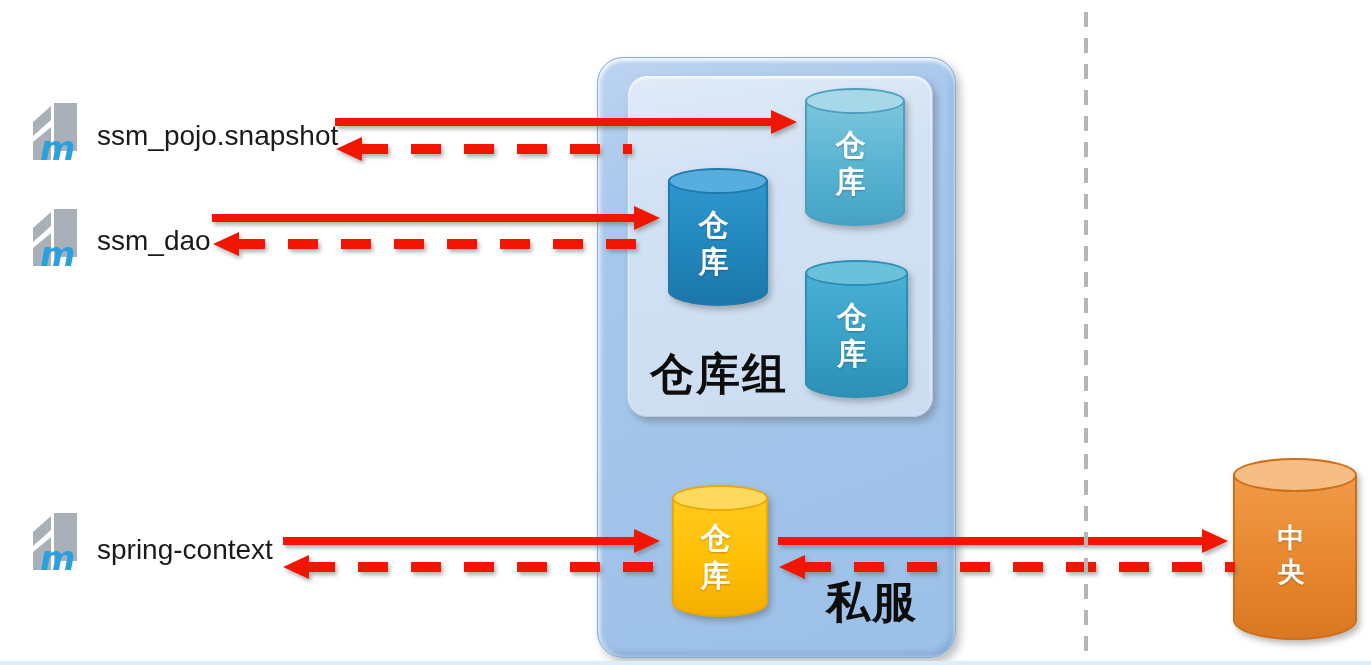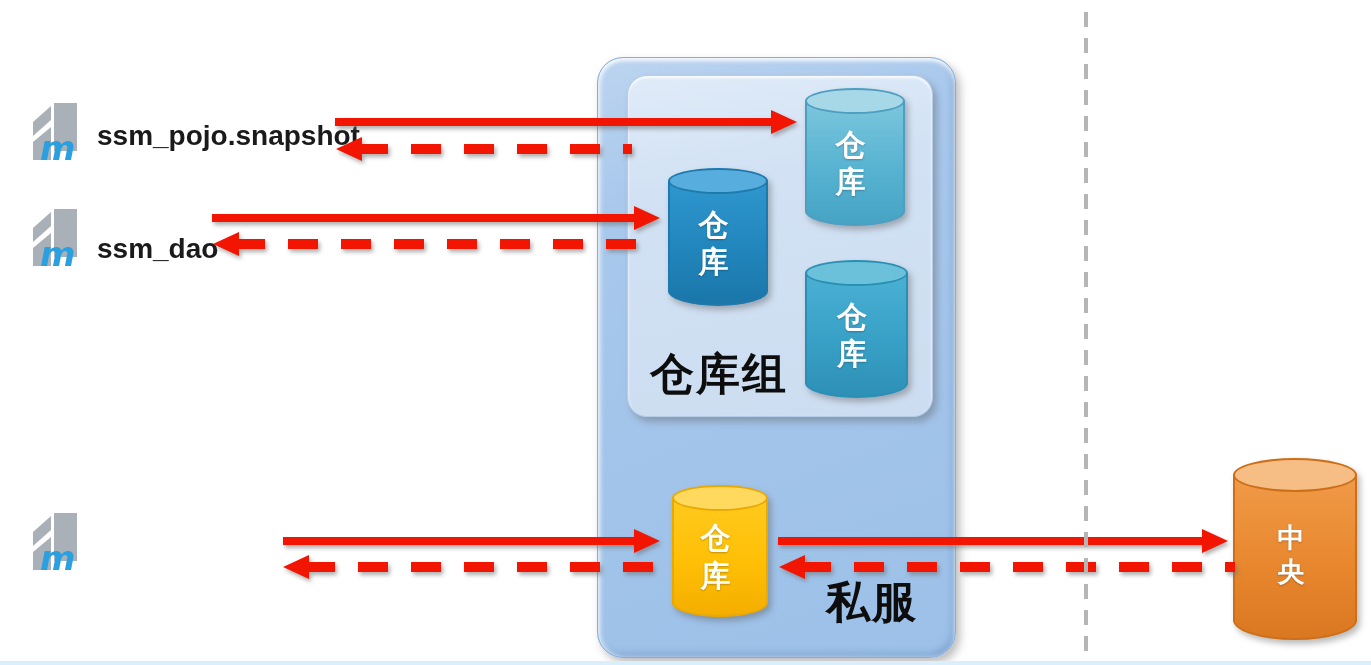--- a/index.html
+++ b/index.html
@@ -60,21 +60,21 @@
 
   .repo-1{left:805px;top:88px;width:100px;height:138px;}
   .repo-2{left:668px;top:168px;width:100px;height:138px;}
   .repo-3{left:805px;top:260px;width:103px;height:138px;}
   .repo-host{left:672px;top:485px;width:96px;height:132px;}
   .repo-central{left:1233px;top:458px;width:124px;height:182px;}
 
   
   .maven-icon{position:absolute;width:50px;height:64px;}
   .artifact-label{
-    position:absolute;left:97px;color:#1a1a1a;font-size:28px;line-height:30px;white-space:nowrap;font-weight:bold;
+    position:absolute;left:97px;color:#1a1a1a;font-size:28px;line-height:30px;white-space:nowrap;
   }
 
   
   .arrow{position:absolute;height:24px;filter:drop-shadow(2px 3px 2px rgba(110,110,110,.55));}
   .arrow .line-solid{position:absolute;left:0;right:22px;top:8px;height:8px;background:var(--red);}
   .arrow .head-right{position:absolute;right:0;top:0;width:0;height:0;
     border-left:26px solid var(--red);border-top:12px solid transparent;border-bottom:12px solid transparent;}
   .arrow .line-dashed{position:absolute;left:22px;right:0;top:7px;height:10px;
     background:repeating-linear-gradient(90deg,var(--red) 0 30px,transparent 30px 53px);}
   .arrow .head-left{position:absolute;left:0;top:0;width:0;height:0;
@@ -140,21 +140,22 @@
     <text x="10" y="60" font-size="34" font-style="italic" font-weight="bold" font-family="DejaVu Sans, sans-serif" fill="#2ba0e0">m</text>
   </svg>
   <svg class="maven-icon" style="left:30px;top:510px" viewBox="0 0 50 64">
     <polygon points="3,22 21,6 21,20 3,36" fill="#a9b0b7"></polygon>
     <rect x="24" y="3" width="23" height="48" fill="#a9b0b7"></rect>
     <polygon points="3,42 21,27 21,60 3,60" fill="#a9b0b7"></polygon>
     <text x="10" y="60" font-size="34" font-style="italic" font-weight="bold" font-family="DejaVu Sans, sans-serif" fill="#2ba0e0">m</text>
   </svg>
 
   <div class="artifact-label" style="top:121px">ssm_pojo.snapshot</div>
-  <div class="artifact-label" style="top:234px">ssm_dao</div>
+  <div class="artifact-label" style="top:226px">ssm_dao</div>
+  <div class="artifact-label" style="top:535px">spring-context</div>
 
   <div class="arrow" style="left:335px;top:110px;width:462px">
     <div class="line-solid"></div>
     <div class="head-right"></div>
   </div>
   <div class="arrow" style="left:336px;top:137px;width:296px">
     <div class="head-left"></div>
     <div class="line-dashed"></div>
   </div>
 

